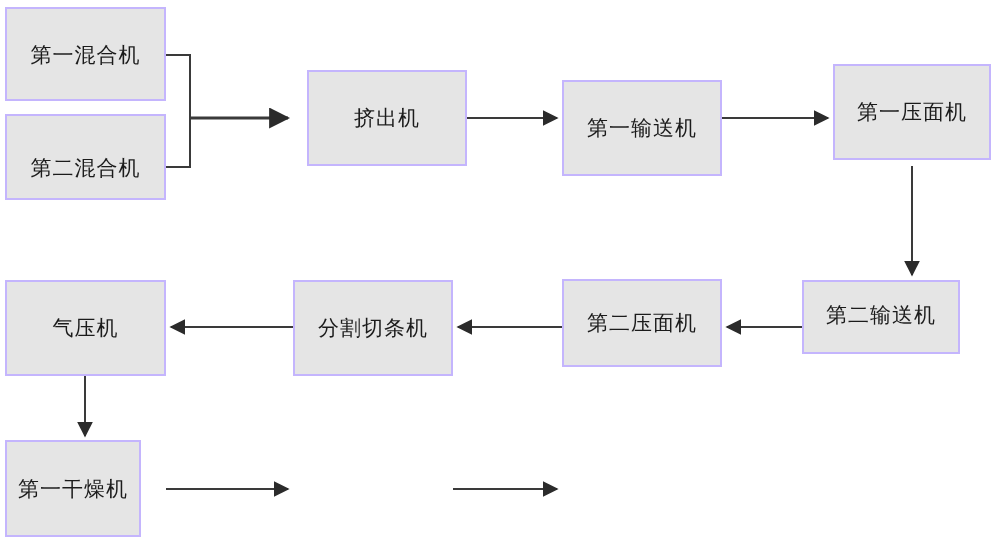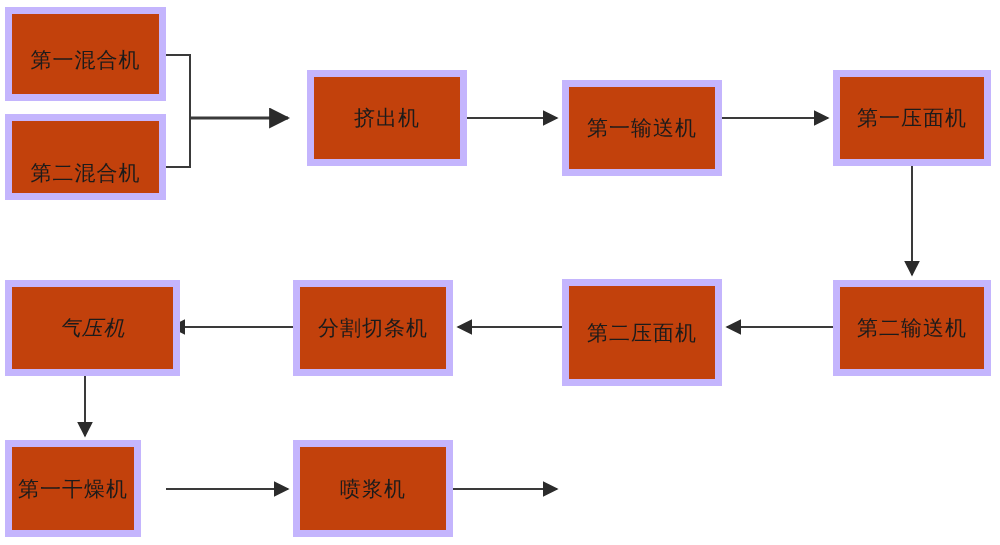--- a/index.html
+++ b/index.html
@@ -13,22 +13,22 @@
   #canvas {
     position: relative;
     width: 1000px;
     height: 545px;
     background: #ffffff;
     overflow: hidden;
   }
   .node {
     position: absolute;
     box-sizing: border-box;
-    background: #c2410c;
-    border: 7px solid #c4b5fd;
+    background: #e5e5e5;
+    border: 2px solid #c4b5fd;
   }
   .node-label {
     position: absolute;
     left: 0;
     width: 100%;
     text-align: center;
     font-size: 21px;
     line-height: 24px;
     color: #1b1b1b;
     letter-spacing: 1px;
@@ -95,42 +95,39 @@
   </div>
 
   <div class="node" style="left:307px; top:70px; width:160px; height:96px;">
     <div class="node-label lbl-center">挤出机</div>
   </div>
 
   <div class="node" style="left:562px; top:80px; width:160px; height:96px;">
     <div class="node-label lbl-center">第一输送机</div>
   </div>
 
-  <div class="node" style="left:833px; top:70px; width:158px; height:96px;">
+  <div class="node" style="left:833px; top:64px; width:158px; height:96px;">
     <div class="node-label lbl-center">第一压面机</div>
   </div>
 
-  <div class="node" style="left:833px; top:280px; width:158px; height:96px;">
+  <div class="node" style="left:802px; top:280px; width:158px; height:74px;font-family:Liberation Mono, monospace;">
     <div class="node-label lbl-center">第二输送机</div>
   </div>
 
-  <div class="node" style="left:562px; top:279px; width:160px; height:107px;">
+  <div class="node" style="left:562px; top:279px; width:160px; height:88px;">
     <div class="node-label lbl-center">第二压面机</div>
   </div>
 
   <div class="node" style="left:293px; top:280px; width:160px; height:96px;">
     <div class="node-label lbl-center">分割切条机</div>
   </div>
 
-  <div class="node" style="left:5px; top:280px; width:175px; height:96px;font-style:italic;">
+  <div class="node" style="left:5px; top:280px; width:161px; height:96px;">
     <div class="node-label lbl-center">气压机</div>
   </div>
 
   <div class="node" style="left:5px; top:440px; width:136px; height:97px;">
     <div class="node-label lbl-center">第一干燥机</div>
   </div>
 
-  <div class="node" style="left:293px; top:440px; width:160px; height:97px;">
-    <div class="node-label lbl-center">喷浆机</div>
-  </div>
 
 
 </div>
 
 </body></html>

